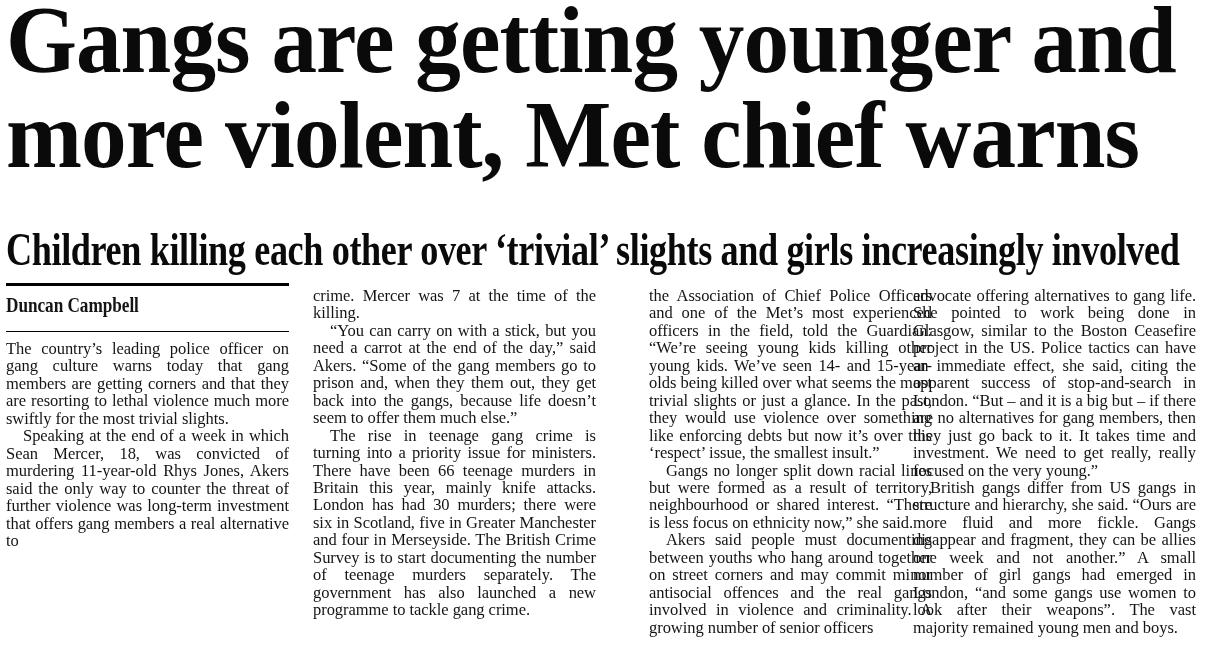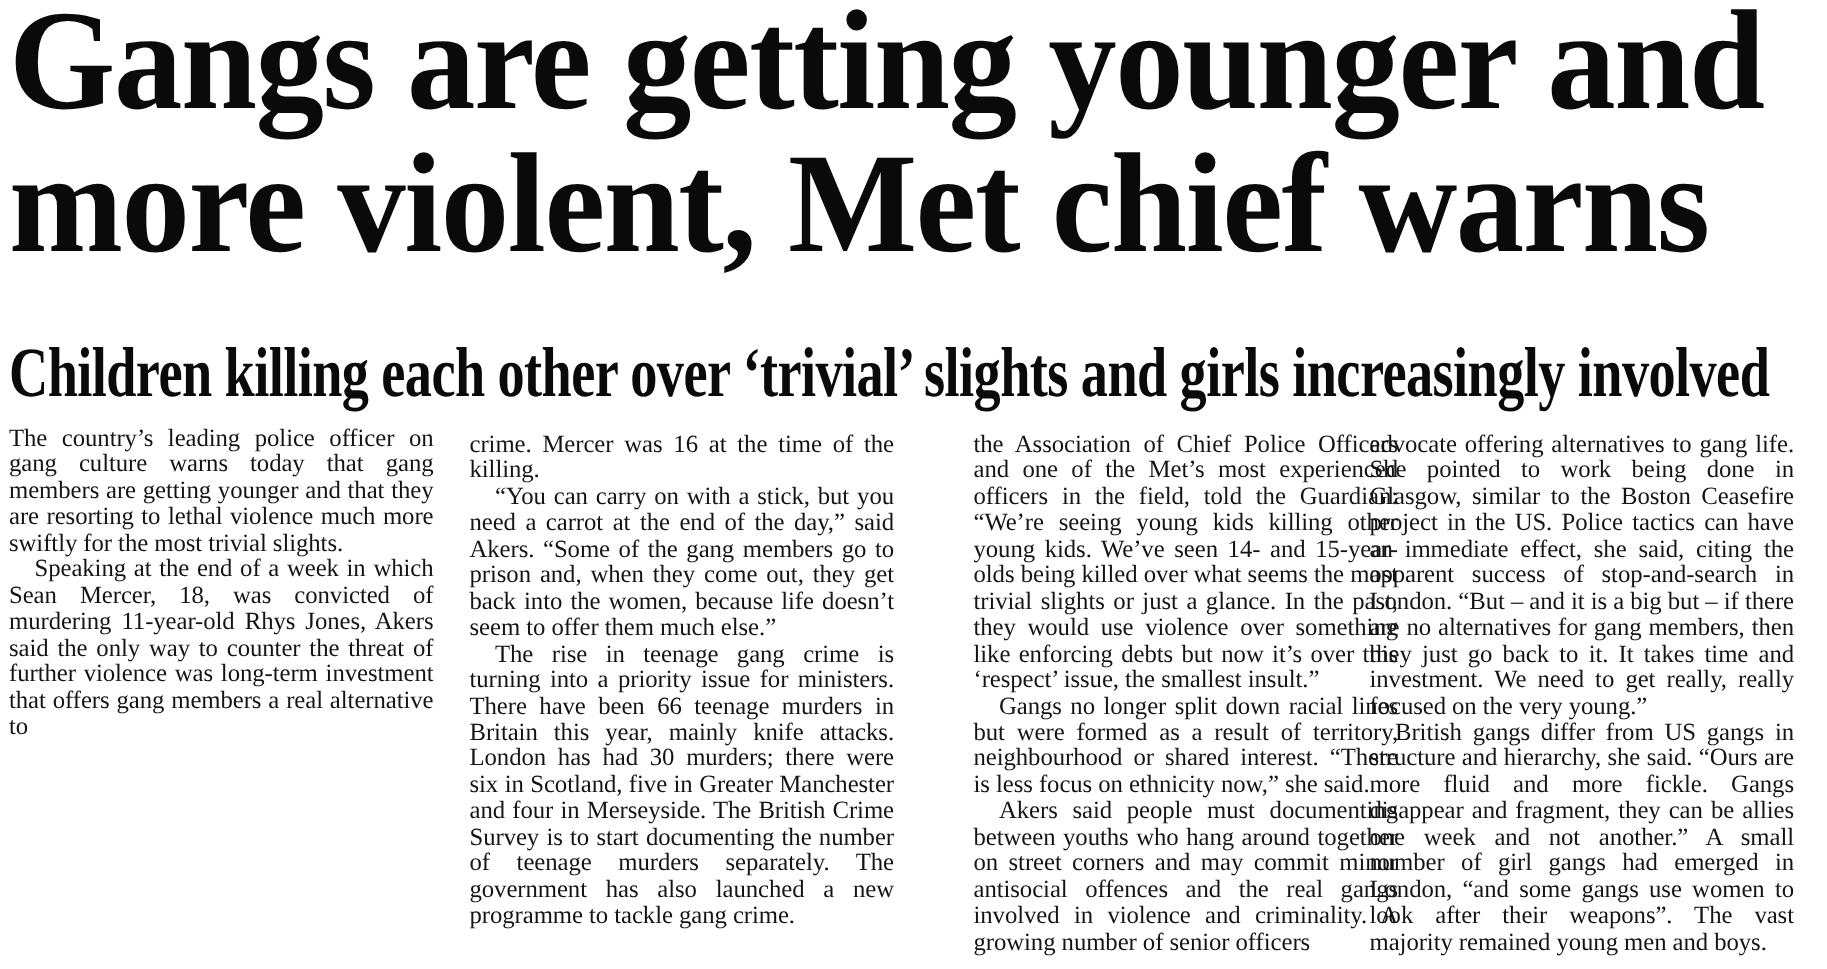--- a/index.html
+++ b/index.html
@@ -91,27 +91,30 @@
 <div class="page">
 
   <h1 class="headline">
     <span class="hl-line">Gangs are getting younger and</span>
     <span class="hl-line">more violent, Met chief warns</span>
   </h1>
 
   <h2 class="standfirst">Children killing each other over ‘trivial’ slights and girls increasingly involved</h2>
 
   <section class="col col-1">
-    <p class="para">The country’s leading police officer on gang culture warns today that gang members are getting younger and that they are resorting to lethal violence much more swiftly for the most trivial slights.</p>
+    <header class="byline-block">
+      <span class="byline">Duncan Campbell</span>
+    </header>
+    <p class="para">The country’s leading police officer on gang culture warns today that gang members are getting corners and that they are resorting to lethal violence much more swiftly for the most trivial slights.</p>
     <p class="para indent">Speaking at the end of a week in which Sean Mercer, 18, was convicted of murdering 11-year-old Rhys Jones, Akers said the only way to counter the threat of further violence was long-term investment that offers gang members a real alternative to</p>
   </section>
 
   <section class="col col-2">
-    <p class="para">crime. Mercer was 16 at the time of the killing.</p>
-    <p class="para indent">“You can carry on with a stick, but you need a carrot at the end of the day,” said Akers. “Some of the gang members go to prison and, when they come out, they get back into the women, because life doesn’t seem to offer them much else.”</p>
+    <p class="para">crime. Mercer was 7 at the time of the killing.</p>
+    <p class="para indent">“You can carry on with a stick, but you need a carrot at the end of the day,” said Akers. “Some of the gang members go to prison and, when they them out, they get back into the gangs, because life doesn’t seem to offer them much else.”</p>
     <p class="para indent">The rise in teenage gang crime is turning into a priority issue for ministers. There have been 66 teenage murders in Britain this year, mainly knife attacks. London has had 30 murders; there were six in Scotland, five in Greater Manchester and four in Merseyside. The British Crime Survey is to start documenting the number of teenage murders separately. The government has also launched a new programme to tackle gang crime.</p>
   </section>
 
   <section class="col col-3">
     <p class="para">the Association of Chief Police Officers and one of the Met’s most experienced officers in the field, told the Guardian: “We’re seeing young kids killing other young kids. We’ve seen 14- and 15-year-olds being killed over what seems the most trivial slights or just a glance. In the past, they would use violence over something like enforcing debts but now it’s over this ‘respect’ issue, the smallest insult.”</p>
     <p class="para indent">Gangs no longer split down racial lines but were formed as a result of territory, neighbourhood or shared interest. “There is less focus on ethnicity now,” she said.</p>
     <p class="para indent">Akers said people must documenting between youths who hang around together on street corners and may commit minor antisocial offences and the real gangs involved in violence and criminality. A growing number of senior officers</p>
   </section>
 
   <section class="col col-4">

